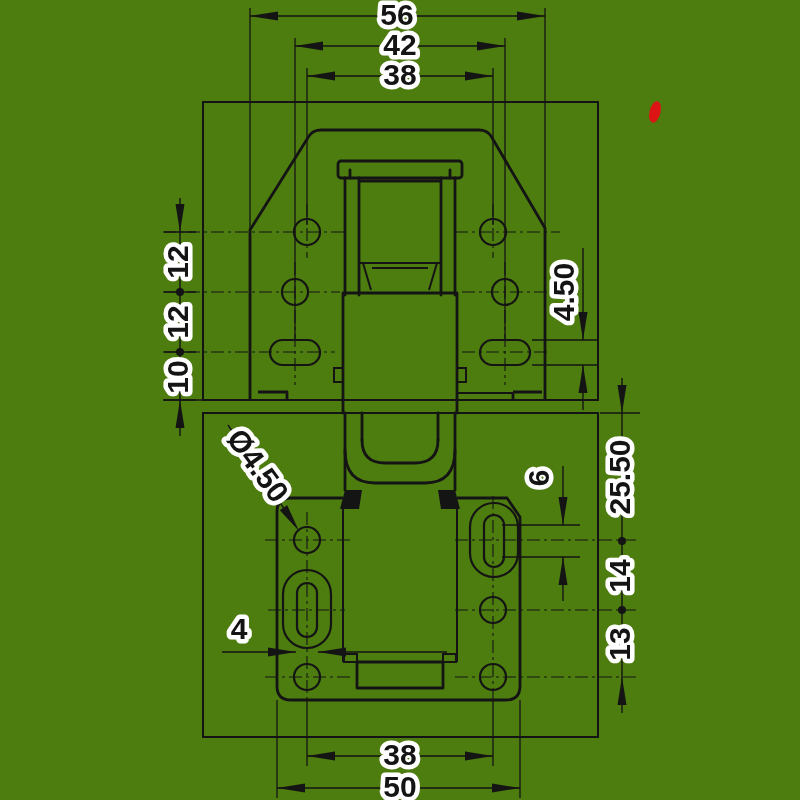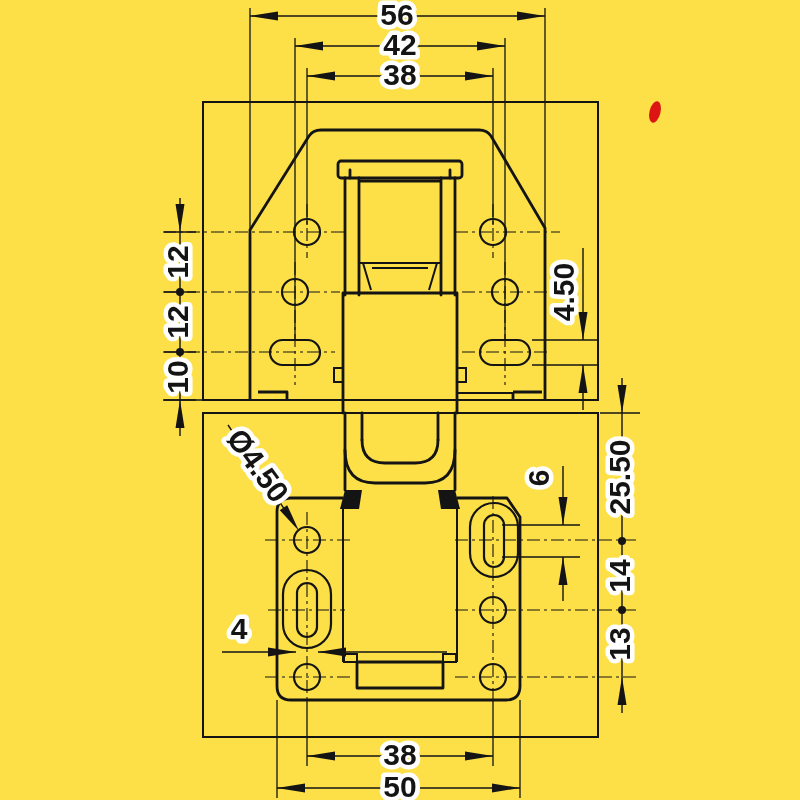--- a/index.html
+++ b/index.html
@@ -1,16 +1,16 @@
 <!DOCTYPE html>
 <html><head>
 <meta charset="utf-8">
 <style>
   html,body{margin:0;padding:0;background:#fff;}
-  #stage{position:relative;width:800px;height:800px;background:#fde047;overflow:hidden;
+  #stage{position:relative;width:800px;height:800px;background:#4d7c0f;overflow:hidden;
          font-family:"Liberation Sans",sans-serif;}
   svg{position:absolute;left:0;top:0;}
   .panel{fill:none;stroke:#141414;stroke-width:2;}
   .plate{fill:none;stroke:#141414;stroke-width:2.8;stroke-linejoin:round;}
   .mech{fill:none;stroke:#141414;stroke-width:2.8;stroke-linejoin:round;stroke-linecap:round;}
   .mech-thin{fill:none;stroke:#141414;stroke-width:2;}
   .hole{fill:none;stroke:#141414;stroke-width:2.2;}
   .dim{fill:none;stroke:#141414;stroke-width:1.4;}
   .ext{fill:none;stroke:#141414;stroke-width:1.3;}
   .cl{fill:none;stroke:#141414;stroke-width:1.1;stroke-dasharray:13 4 3 4;}

